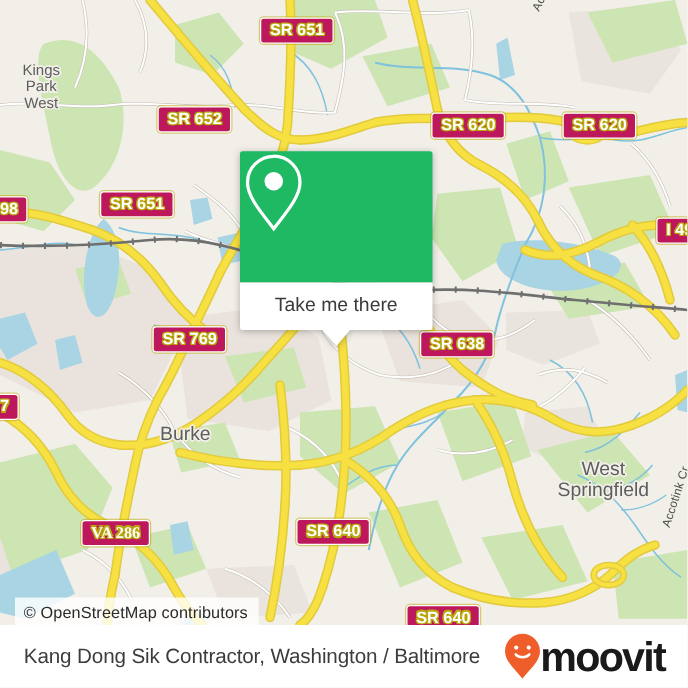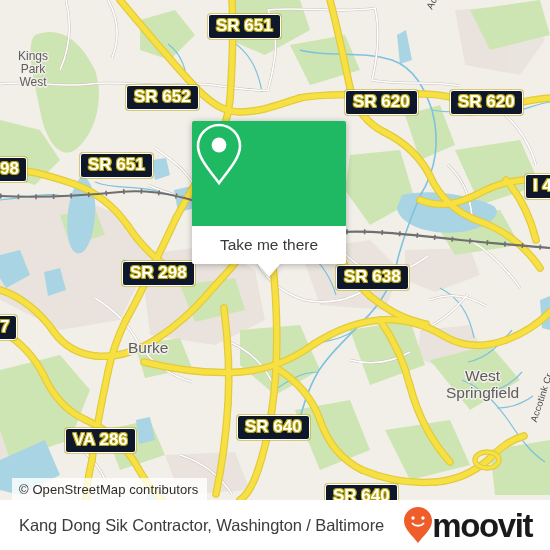--- a/index.html
+++ b/index.html
@@ -29,22 +29,22 @@
   
   .stream{
     position:absolute;color:#4c4c4c;font-size:9.5px;letter-spacing:.2px;
     text-shadow:1px 0 0 #f2efe9,-1px 0 0 #f2efe9,0 1px 0 #f2efe9,0 -1px 0 #f2efe9;
     white-space:nowrap;pointer-events:none;
   }
 
   
   .shield{
     position:absolute;
-    background:#0f172a;border:1.6px solid #ffffff;border-radius:3px;
-    color:#ffffff;font-size:17px;font-weight:bold;
+    background:#be185d;border:1.6px solid #ffffff;border-radius:3px;
+    color:#ffffff;font-size:13px;font-weight:bold;
     padding:2px 7px 3px 7px;white-space:nowrap;
     text-shadow:
        1px 0 0 #b9a70f,-1px 0 0 #b9a70f,0 1px 0 #b9a70f,0 -1px 0 #b9a70f,
        1px 1px 0 #b9a70f,-1px 1px 0 #b9a70f,1px -1px 0 #b9a70f,-1px -1px 0 #b9a70f;
     box-shadow:0 0 0 1px rgba(190,170,20,.55);
     line-height:1.05;
   }
 
   
   #osm-attr{
@@ -392,24 +392,24 @@
     <div class="stream" style="left:424px;top:6px;transform:rotate(-64deg);transform-origin:left top;">Accotink</div>
     <div class="stream" style="left:528px;top:420px;transform:rotate(-72deg);transform-origin:left top;">Accotink Cr</div>
 
     <div class="shield" style="left:208px;top:14px;">SR 651</div>
     <div class="shield" style="left:126px;top:85px;">SR 652</div>
     <div class="shield" style="left:345px;top:90px;">SR 620</div>
     <div class="shield" style="left:450px;top:90px;">SR 620</div>
     <div class="shield" style="left:-8px;top:157px;">98</div>
     <div class="shield" style="left:80px;top:153px;">SR 651</div>
     <div class="shield" style="left:525px;top:174px;">I 49</div>
-    <div class="shield" style="left:122px;top:261px;">SR 298</div>
+    <div class="shield" style="left:122px;top:261px;">SR 769</div>
     <div class="shield" style="left:336px;top:265px;">SR 638</div>
     <div class="shield" style="left:-8px;top:315px;">7</div>
-    <div class="shield" style="left:65px;top:428px;">VA 286</div>
+    <div class="shield" style="left:65px;top:416px;font-family:Liberation Serif, serif;">VA 286</div>
     <div class="shield" style="left:237px;top:415px;">SR 640</div>
     <div class="shield" style="left:325px;top:484px;">SR 640</div>
 
     <div id="osm-attr">
       <span>© OpenStreetMap contributors</span>
     </div>
 
     <div id="callout">
       <div id="callout-top">
         <svg width="54" height="66" viewBox="0 0 54 66">

